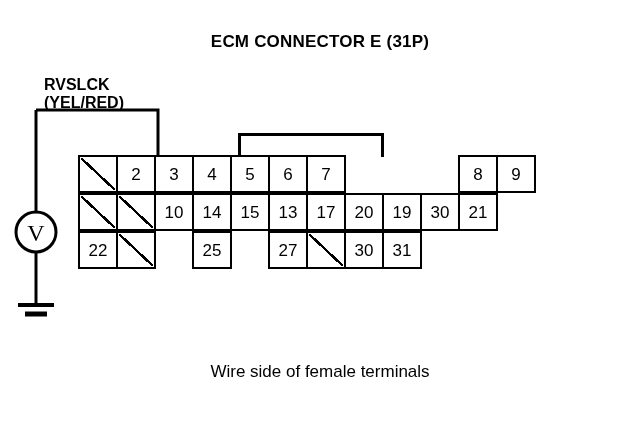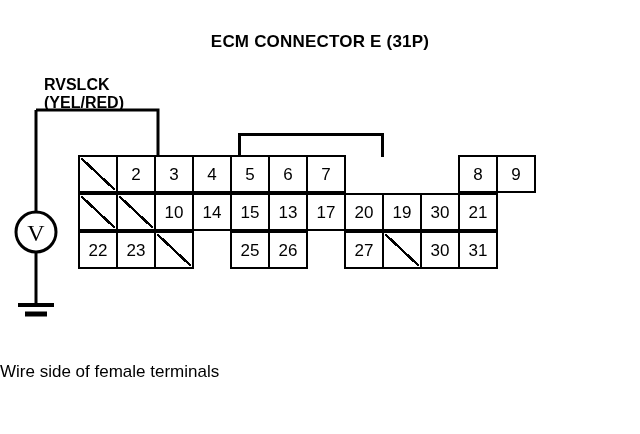--- a/index.html
+++ b/index.html
@@ -106,21 +106,21 @@
     border-bottom: none;
     background: #ffffff;
   }
 
   
   .caption {
     position: absolute;
     left: 0;
     top: 362px;
     width: 640px;
-    text-align: left;
+    text-align: center;
     font-size: 17px;
   }
 </style>
 </head>
 <body>
 
 <div id="diagram-root">
 
   <div class="title">ECM CONNECTOR E (31P)</div>
 
@@ -171,25 +171,23 @@
         <div class="cell">15</div>
         <div class="cell">13</div>
         <div class="cell">17</div>
         <div class="cell">20</div>
         <div class="cell">19</div>
         <div class="cell">30</div>
         <div class="cell">21</div>
       </div>
     <div class="grid-row">
         <div class="cell">22</div>
-        <div class="cell">23</div>
         <div class="cell blank"></div>
         <div class="cell empty-slot"></div>
         <div class="cell">25</div>
-        <div class="cell">26</div>
         <div class="cell empty-slot"></div>
         <div class="cell">27</div>
         <div class="cell blank"></div>
         <div class="cell">30</div>
         <div class="cell">31</div>
       </div>
   </div>
 
   <div class="caption">Wire side of female terminals</div>
 

